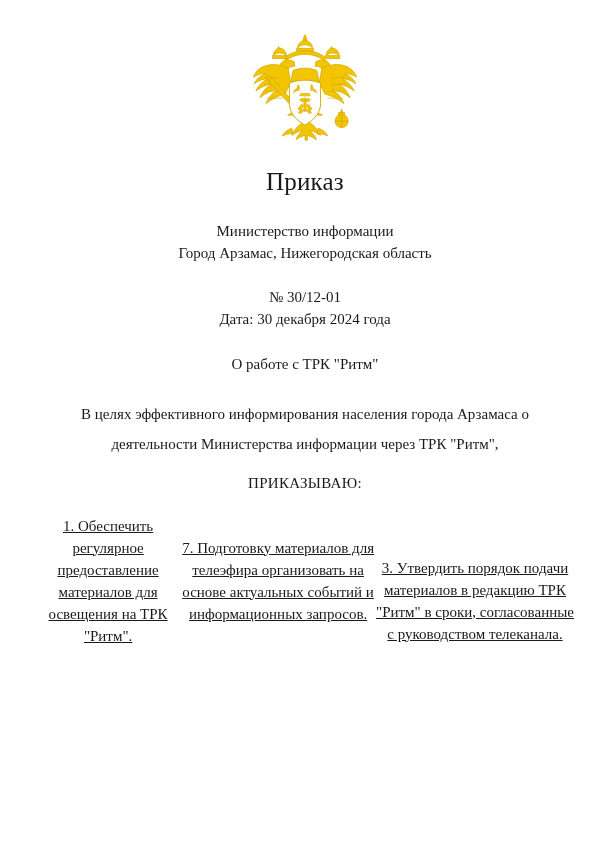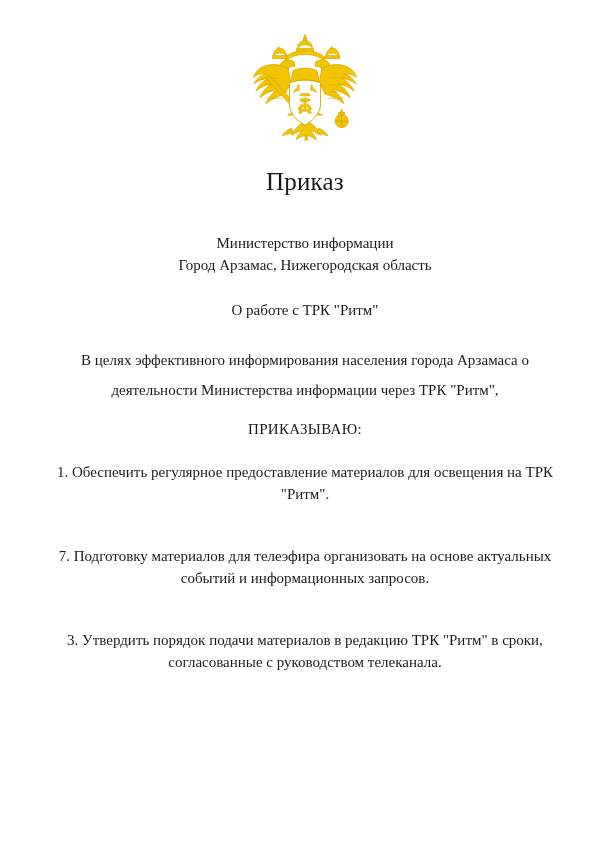--- a/index.html
+++ b/index.html
@@ -42,21 +42,21 @@
     line-height: 1.15;
     margin-top: 17px;
     text-align: right;
     font-weight: normal;
     letter-spacing: 0.2px;
   }
   .org-line {
     font-size: 15px;
     line-height: 22px;
     text-align: center;
-    margin-top: 18px;
+    margin-top: 6px;
   }
   .place-line {
     font-size: 15px;
     line-height: 22px;
   }
 
   .meta-block { margin-top: 22px; text-align: center; }
   .meta-line {
     font-size: 15px;
     line-height: 22px;
@@ -83,22 +83,23 @@
     font-size: 15px;
     line-height: 22px;
     text-align: center;
     letter-spacing: 0.3px;
   }
 
   .clauses {
     margin-top: 21px;
     width: 100%;
     display: flex;
-    flex-direction: column;
+    flex-direction: row;
     align-items: center;
+    text-decoration: underline;
   }
   .clause {
     font-size: 15px;
     line-height: 22px;
     text-align: center;
     max-width: 540px;
     margin-bottom: 40px;
   }
   .clause:last-child { margin-bottom: 0; }
 </style>
@@ -192,20 +193,24 @@
         <path d="M108 116 l4 0 0 18 -4 0 z"></path>
       </g>
     </svg>
   </div>
 
   <h1 class="doc-title">Приказ</h1>
 
   <div class="org-line">Министерство информации</div>
   <div class="place-line">Город Арзамас, Нижегородская область</div>
 
+  <div class="meta-block">
+    <div class="meta-line">№ 30/12-01</div>
+    <div class="meta-line">Дата: 30 декабря 2024 года</div>
+  </div>
 
   <div class="subject-line">О работе с ТРК "Ритм"</div>
 
   <div class="preamble">В целях эффективного информирования населения города Арзамаса о деятельности Министерства информации через ТРК "Ритм",</div>
 
   <div class="command-word">ПРИКАЗЫВАЮ:</div>
 
   <div class="clauses">
     <div class="clause">1. Обеспечить регулярное предоставление материалов для освещения на ТРК "Ритм".</div>
     <div class="clause">7. Подготовку материалов для телеэфира организовать на основе актуальных событий и информационных запросов.</div>

